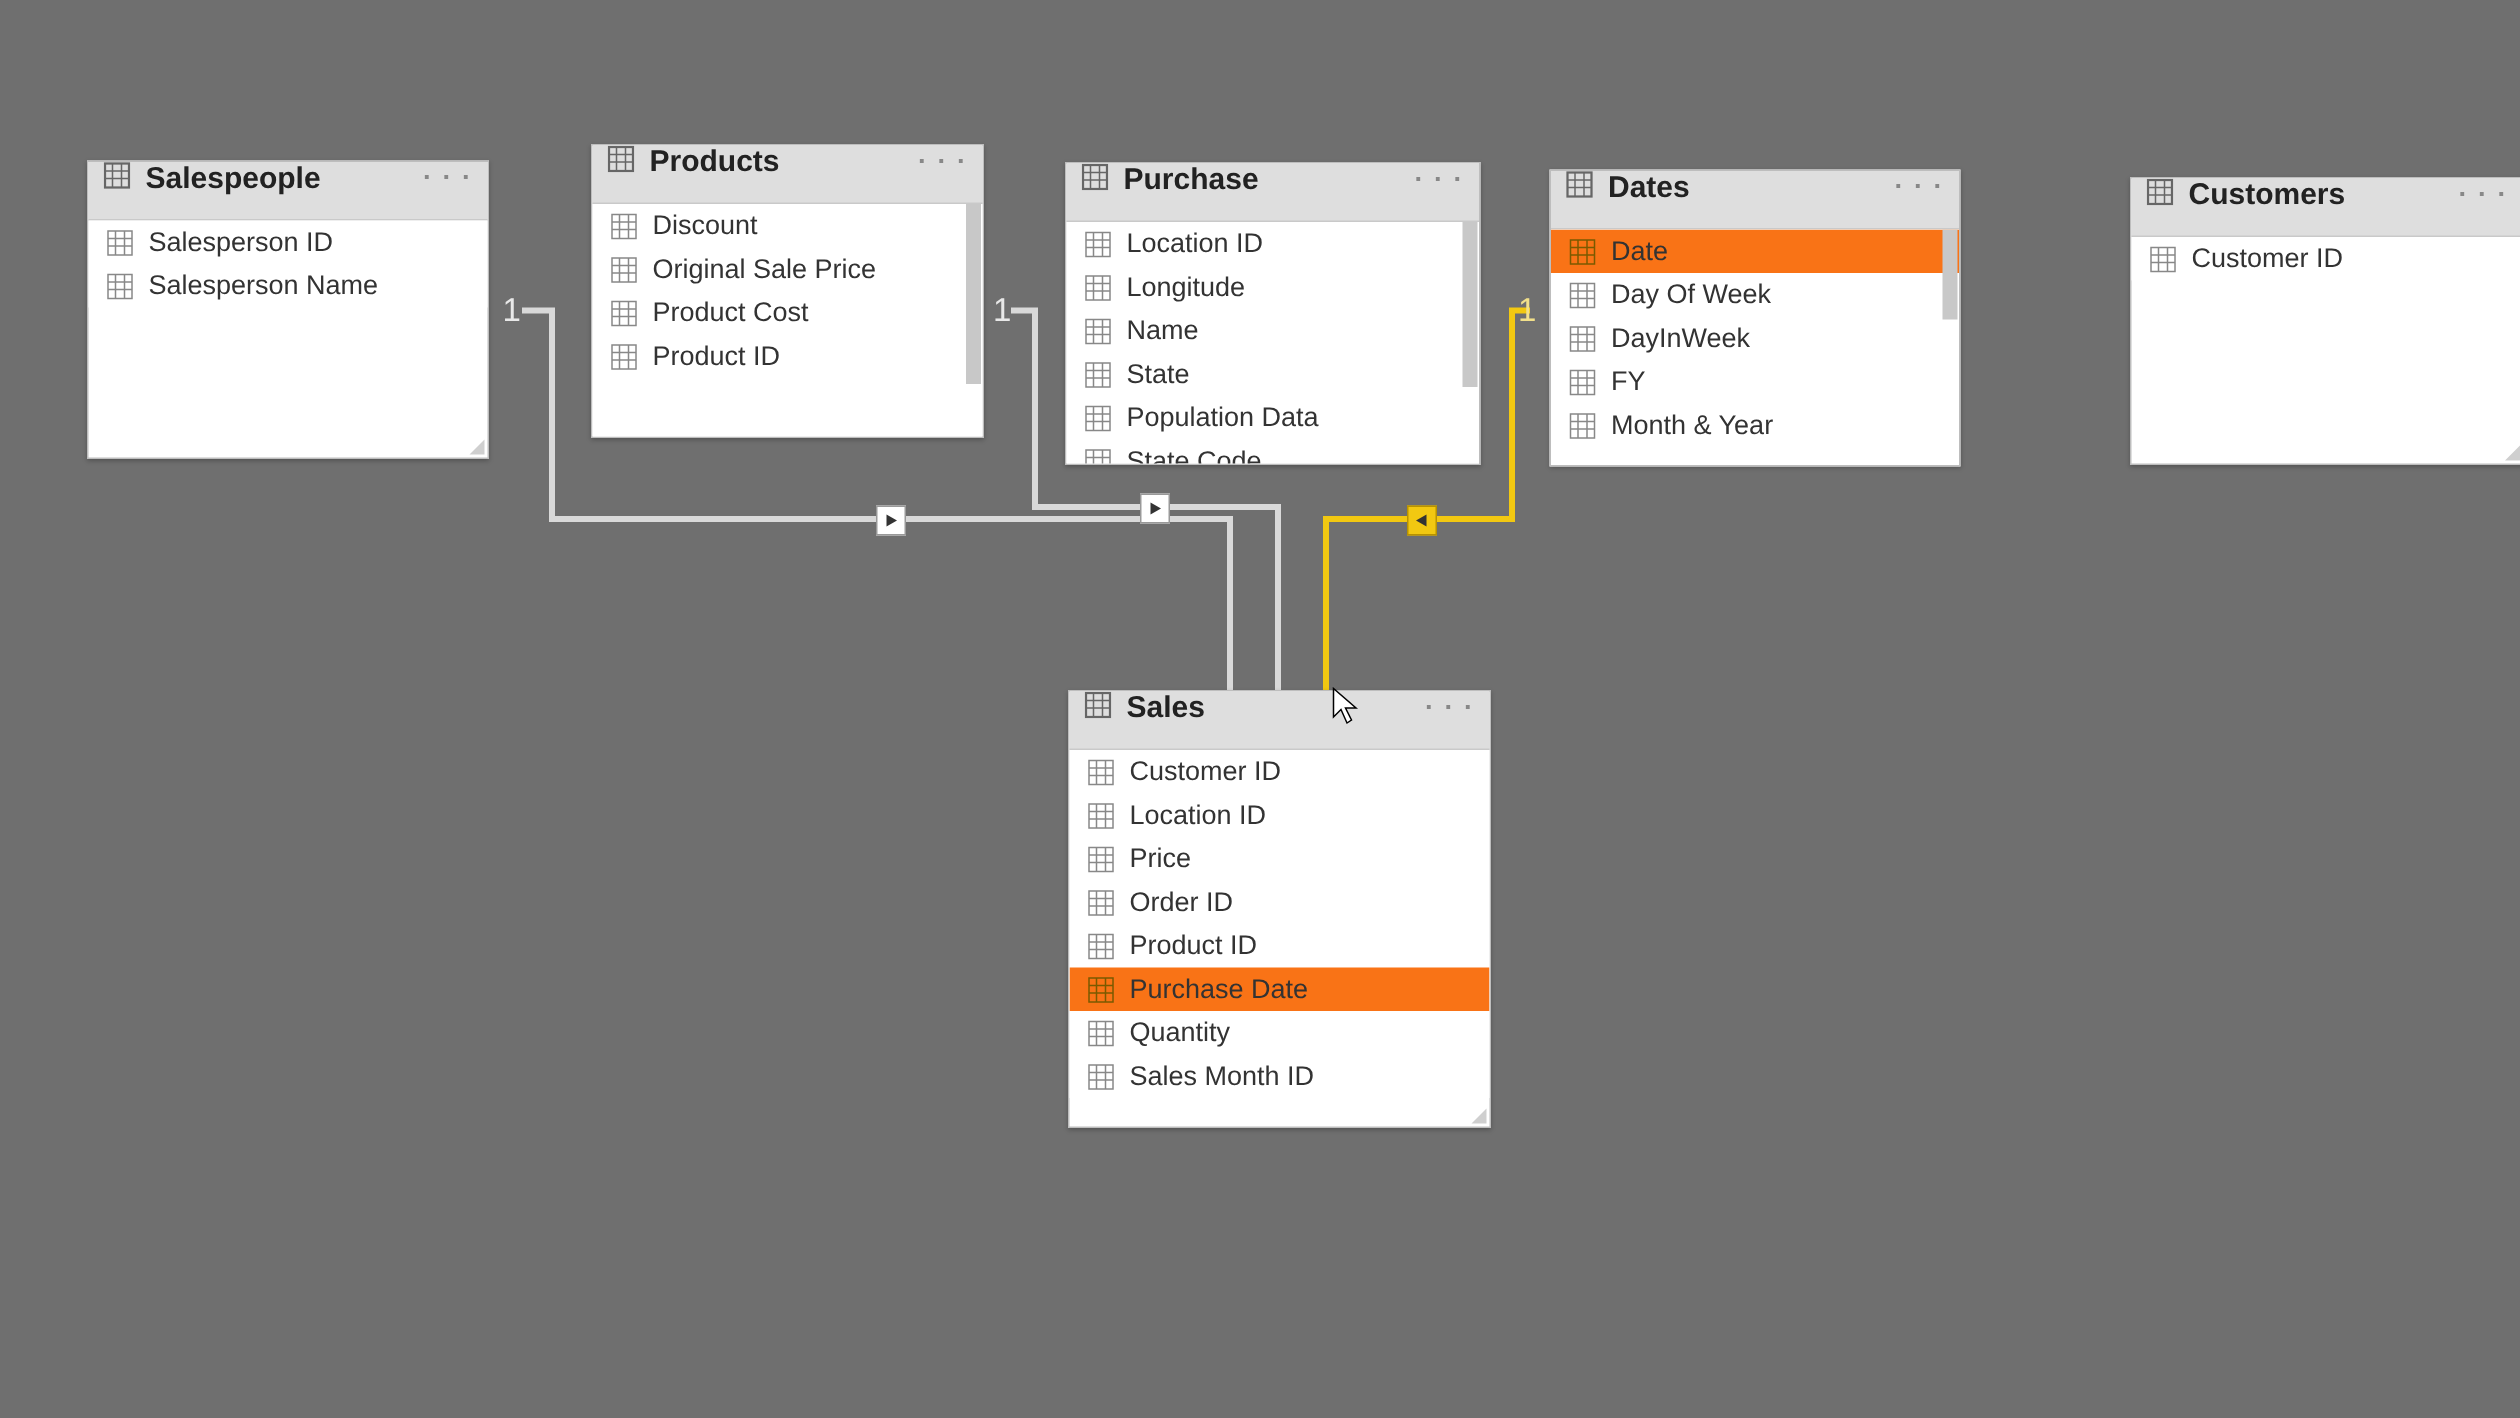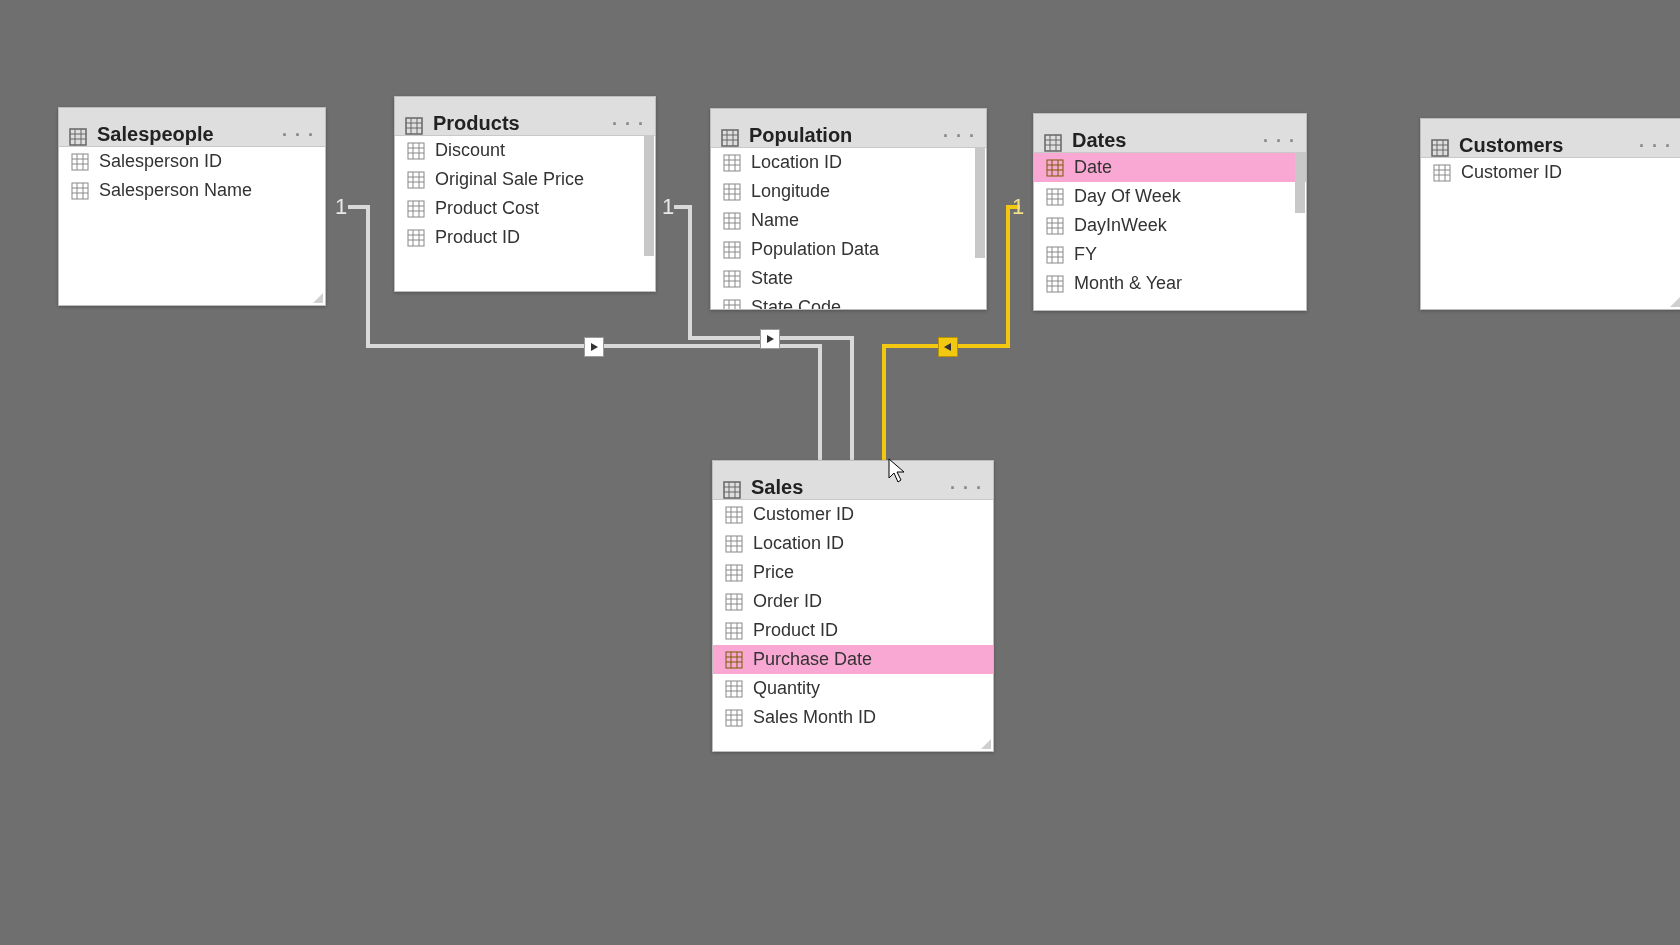--- a/index.html
+++ b/index.html
@@ -1,22 +1,22 @@
 <!DOCTYPE html>
 <html><head>
 <meta charset="utf-8">
 <style>
 html,body{margin:0;padding:0;width:1680px;height:945px;background:#6f6f6f;font-family:"Segoe UI",Arial,sans-serif;overflow:hidden}
 .canvas{position:relative;width:1680px;height:945px}
 .tbl{position:absolute;background:#fff;border:1px solid #bdbdbd;box-shadow:0 1px 3px rgba(0,0,0,.25)}
-.tbl-hd{background:#dedede;border-bottom:1px solid #c9c9c9;height:38px;display:flex;align-items:flex-end;padding:0 10px;font-weight:600;font-size:20px;color:#222}
+.tbl-hd{background:#dedede;border-bottom:1px solid #c9c9c9;height:38px;display:flex;align-items:flex-start;padding:0 10px;font-weight:600;font-size:20px;color:#222}
 .tbl-hd .hicon{margin-right:10px;display:flex}
 .rows{background:#fff;overflow:hidden}
 .row{height:29px;display:flex;align-items:center;padding:0 12px;font-size:18px;color:#333}
-.row.sel{background:#f9a8d4}
+.row.sel{background:#f97316}
 .row .ricon{margin-right:10px;display:flex;flex:0 0 auto}
 .dots{color:#888;font-size:18px;letter-spacing:1px;margin-left:auto}
 .scroll{position:absolute;right:1px;width:10px;background:#c8c8c8}
 .card{position:absolute;right:2px;bottom:2px;width:0;height:0;border-left:10px solid transparent;border-bottom:10px solid #cfcfcf}
 svg.ticon{width:18px;height:18px}
 .cardlabel{position:absolute;font-size:22px;color:#e8e8e8;font-weight:500}
 .asterisk{position:absolute;font-size:22px;color:#dcdcdc;font-weight:700}
 .asterisk.hot{color:#f2c811}
 svg.lines{position:absolute;left:0;top:0;width:1680px;height:945px;pointer-events:none}
 .arrow{position:absolute;width:18px;height:18px;background:#fff;display:flex;align-items:center;justify-content:center;border:1px solid #999}
@@ -176,21 +176,21 @@
   <div class="tbl-hd">
     <span class="hicon">
           <svg class="ticon">
             <rect x="1" y="1" width="16" height="16" fill="none" stroke="#666" stroke-width="1.5"></rect>
             <line x1="1" y1="6" x2="17" y2="6" stroke="#666"></line>
             <line x1="1" y1="11" x2="17" y2="11" stroke="#666"></line>
             <line x1="6" y1="1" x2="6" y2="17" stroke="#666"></line>
             <line x1="12" y1="1" x2="12" y2="17" stroke="#666"></line>
           </svg>
         </span>
-    <span>Population</span>
+    <span>Purchase</span>
     <span class="dots">· · ·</span>
   </div>
   <div class="rows" style="height:161px;position:relative;overflow:hidden">
     <div class="row">
           <span class="ricon">
             <svg class="ticon">
               <rect x="1" y="1" width="16" height="16" fill="none" stroke="#888"></rect>
               <line x1="1" y1="6" x2="17" y2="6" stroke="#888"></line>
               <line x1="1" y1="11" x2="17" y2="11" stroke="#888"></line>
               <line x1="6" y1="1" x2="6" y2="17" stroke="#888"></line>
@@ -226,33 +226,33 @@
     <div class="row">
           <span class="ricon">
             <svg class="ticon">
               <rect x="1" y="1" width="16" height="16" fill="none" stroke="#888"></rect>
               <line x1="1" y1="6" x2="17" y2="6" stroke="#888"></line>
               <line x1="1" y1="11" x2="17" y2="11" stroke="#888"></line>
               <line x1="6" y1="1" x2="6" y2="17" stroke="#888"></line>
               <line x1="12" y1="1" x2="12" y2="17" stroke="#888"></line>
             </svg>
           </span>
+          <span>State</span>
+        </div>
+    <div class="row">
+          <span class="ricon">
+            <svg class="ticon">
+              <rect x="1" y="1" width="16" height="16" fill="none" stroke="#888"></rect>
+              <line x1="1" y1="6" x2="17" y2="6" stroke="#888"></line>
+              <line x1="1" y1="11" x2="17" y2="11" stroke="#888"></line>
+              <line x1="6" y1="1" x2="6" y2="17" stroke="#888"></line>
+              <line x1="12" y1="1" x2="12" y2="17" stroke="#888"></line>
+            </svg>
+          </span>
           <span>Population Data</span>
-        </div>
-    <div class="row">
-          <span class="ricon">
-            <svg class="ticon">
-              <rect x="1" y="1" width="16" height="16" fill="none" stroke="#888"></rect>
-              <line x1="1" y1="6" x2="17" y2="6" stroke="#888"></line>
-              <line x1="1" y1="11" x2="17" y2="11" stroke="#888"></line>
-              <line x1="6" y1="1" x2="6" y2="17" stroke="#888"></line>
-              <line x1="12" y1="1" x2="12" y2="17" stroke="#888"></line>
-            </svg>
-          </span>
-          <span>State</span>
         </div>
     <div class="row">
           <span class="ricon">
             <svg class="ticon">
               <rect x="1" y="1" width="16" height="16" fill="none" stroke="#888"></rect>
               <line x1="1" y1="6" x2="17" y2="6" stroke="#888"></line>
               <line x1="1" y1="11" x2="17" y2="11" stroke="#888"></line>
               <line x1="6" y1="1" x2="6" y2="17" stroke="#888"></line>
               <line x1="12" y1="1" x2="12" y2="17" stroke="#888"></line>
             </svg>

